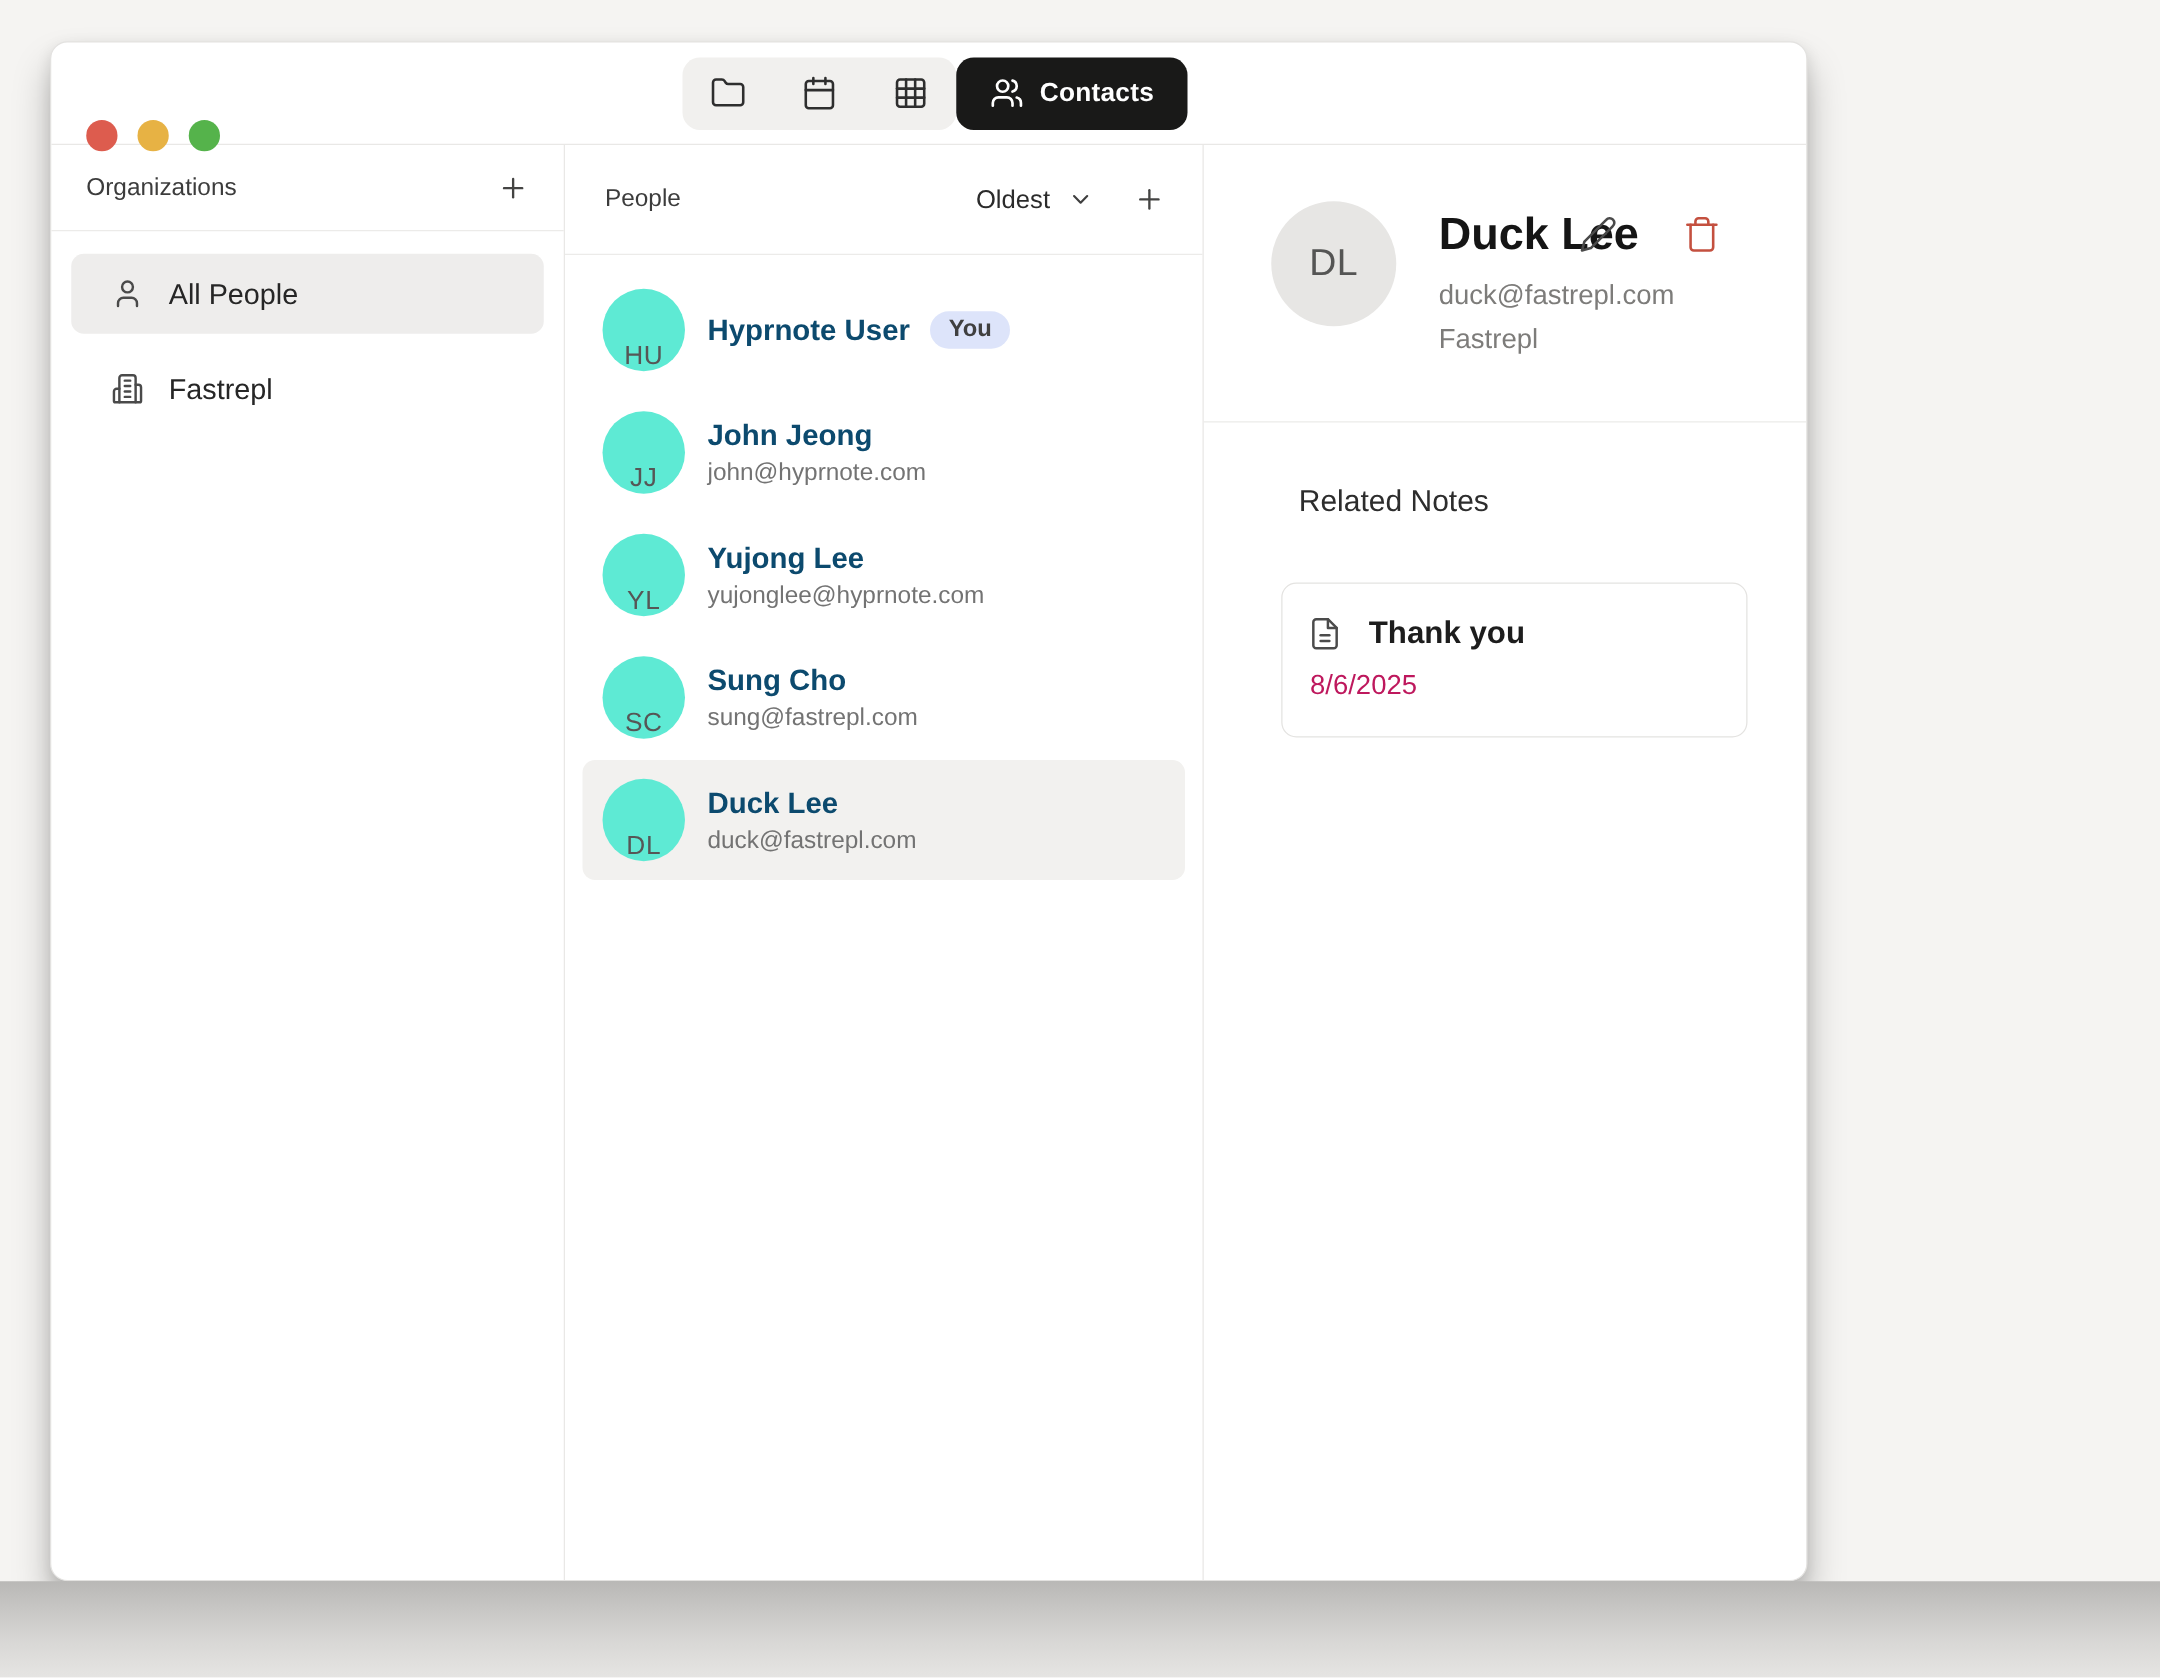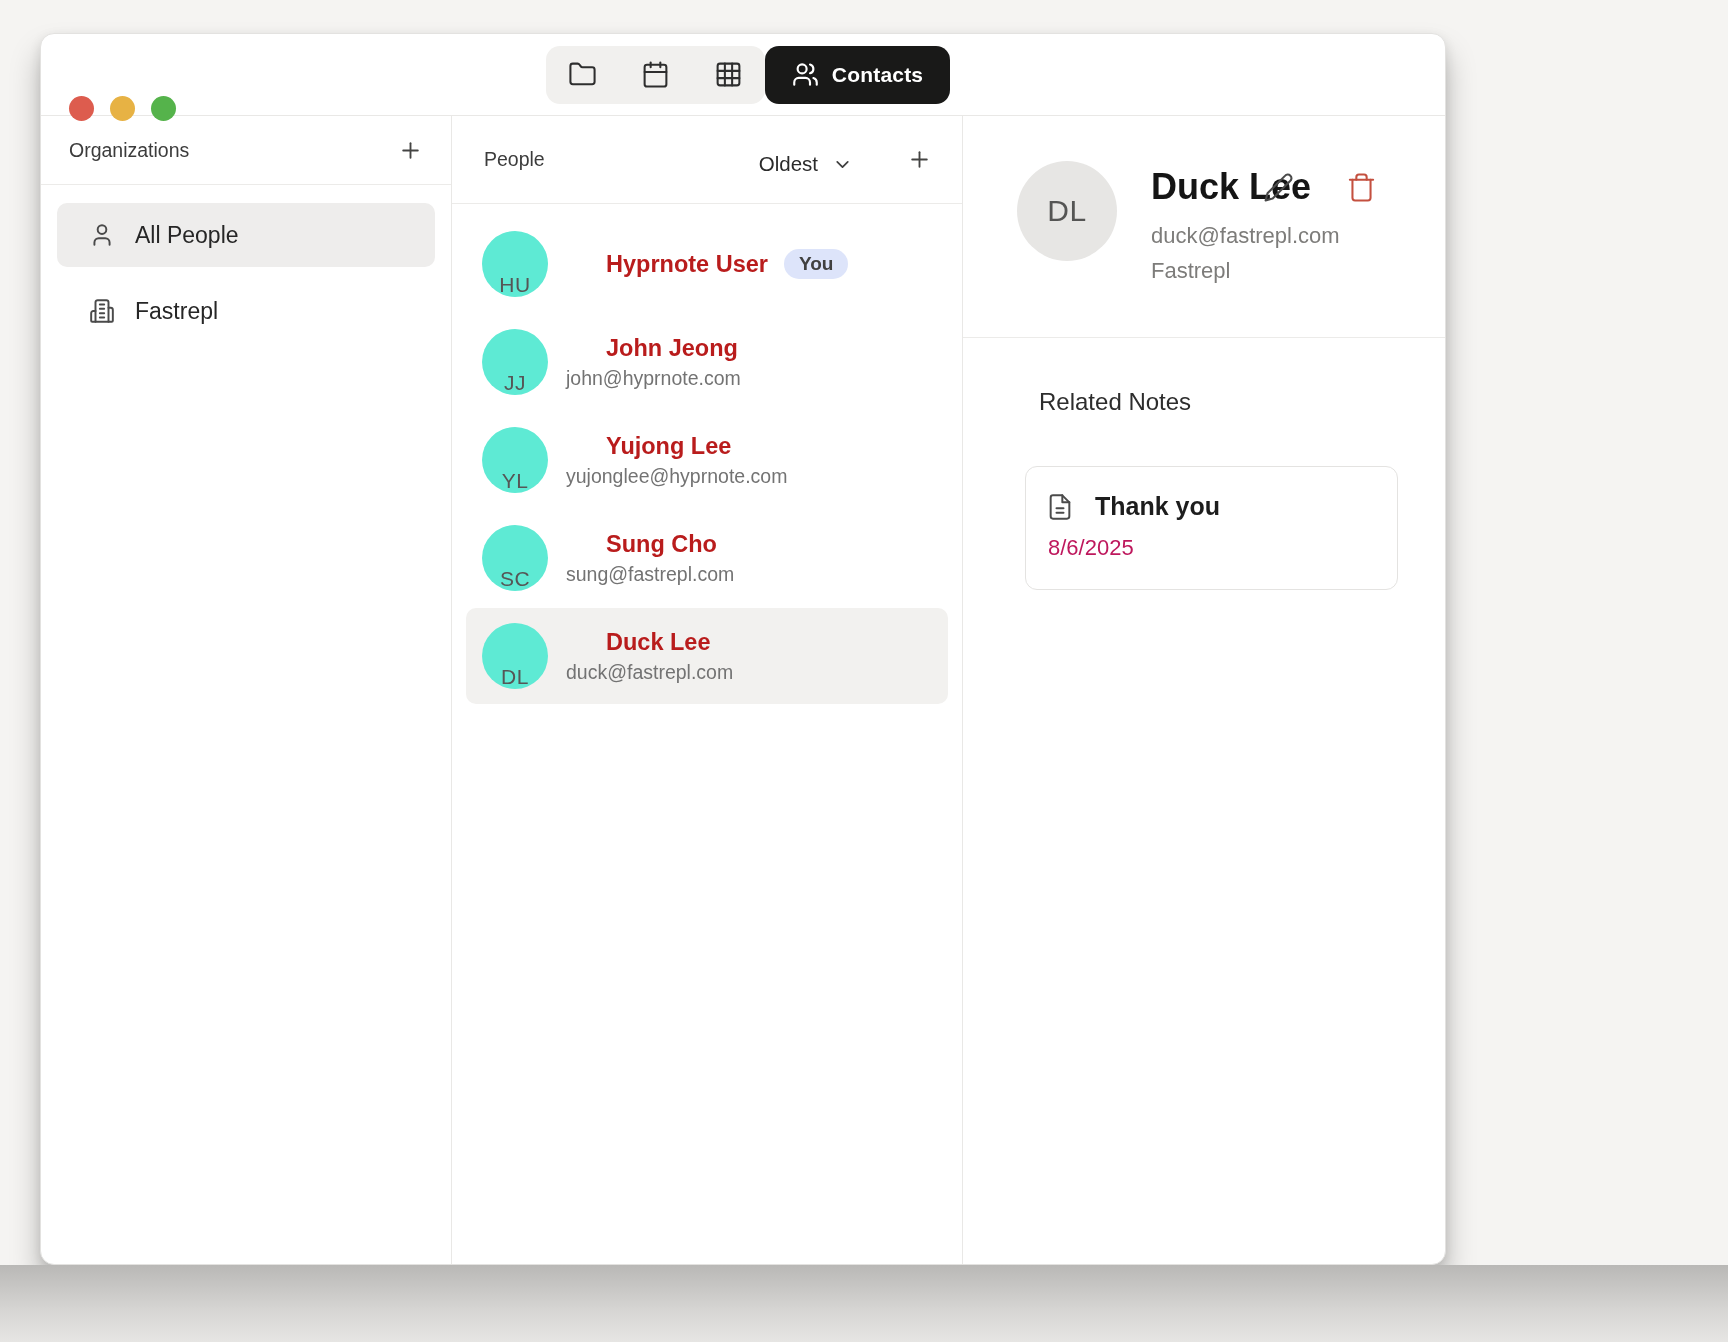--- a/index.html
+++ b/index.html
@@ -63,41 +63,41 @@
   }
   .side-item.selected{ background:#eeedec; }
   .side-item svg{ width:26px; height:26px; flex:0 0 26px; }
   .side-item span{ font-size:23px; color:#262626; }
   
   .people-col{ width:511px; flex:0 0 511px; border-right:1px solid #e9e8e6; display:flex; flex-direction:column; }
   .people-header{
     height:88px; flex:0 0 88px; border-bottom:1px solid #ecebe9;
     display:flex; align-items:center; justify-content:space-between; padding:0 26px 0 32px;
   }
-  .people-controls{ display:flex; align-items:flex-end;gap:22px; }
+  .people-controls{ display:flex; align-items:center; }
   .sort-btn{
     background:none; border:none; cursor:pointer; display:flex; align-items:center; gap:14px;
     font-family:inherit; font-size:20.5px; color:#2b2b2b;
   }
   .sort-btn svg{ width:21px; height:21px; color:#3f3f3f; }
   .people-controls .icon-btn{ margin-left:28px; }
   .people-list{ flex:1; padding:12px 14px; overflow:hidden; }
   .person-row{
     min-height:96px; border-radius:10px; display:flex; align-items:center; gap:18px;
     padding:8px 16px; cursor:pointer; margin-bottom:2px;
   }
   .person-row.selected{ background:#f2f1ef; }
   .avatar{
     width:66px; height:66px; border-radius:50%; background:#5eead4; flex:0 0 66px;
     display:flex; align-items:flex-end; justify-content:center;
     font-size:21px; color:#565656; font-weight:500; letter-spacing:.5px;
   }
   .person-text{ display:flex; flex-direction:column; justify-content:center; }
   .name-line{ display:flex; align-items:center; }
-  .person-name{ font-size:23.5px; font-weight:600; color:#b91c1c;margin-left:40px; }
+  .person-name{ font-size:23.5px; font-weight:600; color:#0c4a6e; }
   .you-badge{
     margin-left:16px; background:#dde4fa; color:#404040; border-radius:999px;
     padding:4px 15px; font-size:19px; font-weight:700;
   }
   .person-email{ font-size:19.5px; color:#737373; margin-top:5px; }
   
   .detail{ flex:1; display:flex; flex-direction:column; min-width:0; }
   .detail-header{
     height:222px; flex:0 0 222px; border-bottom:1px solid #ecebe9;
     position:relative; display:flex; padding:45px 0 0 54px;

